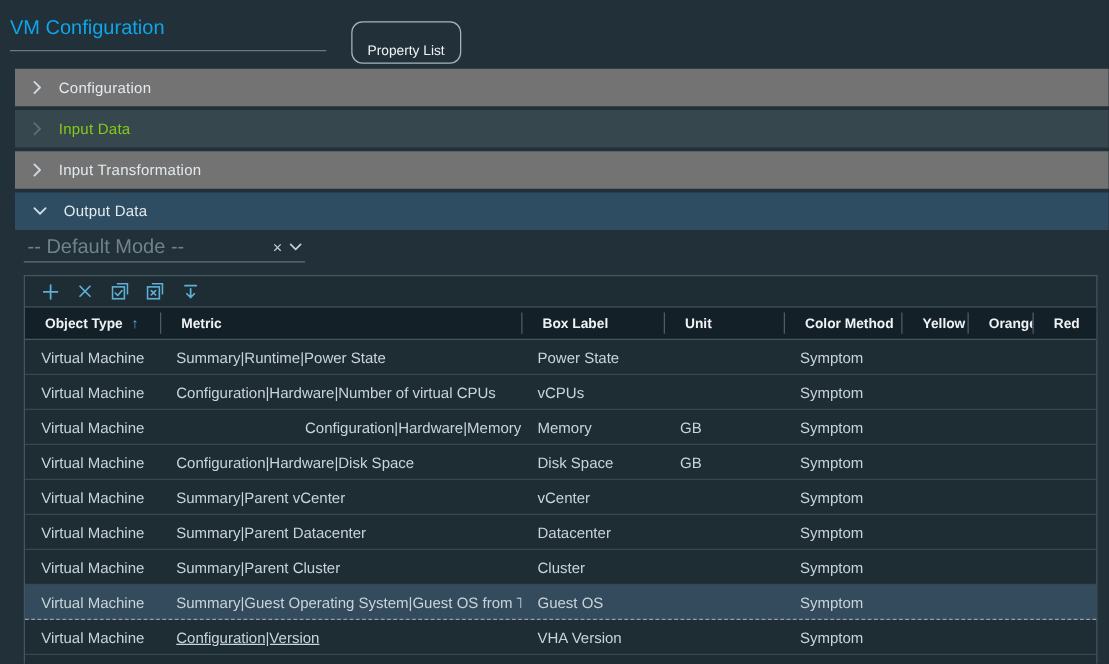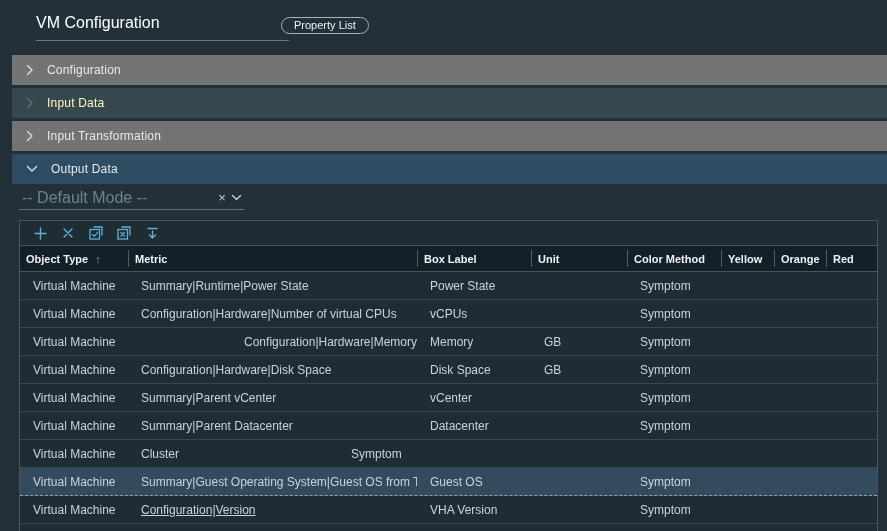--- a/index.html
+++ b/index.html
@@ -4,40 +4,40 @@
 <style>
   html,body{margin:0;padding:0;}
   body{
     width:887px;height:531px;position:relative;overflow:hidden;
     background:#223139;
     font-family:"Liberation Sans",sans-serif;
     color:#dfe7ea;
   }
   
   .title-input{
-    position:absolute;left:36px;top:10px;width:253px;
+    position:absolute;left:8px;top:10px;width:253px;
     background:transparent;border:none;border-bottom:1px solid #6b7a82;
-    color:#ffffff;font-size:16px;font-family:inherit;
+    color:#0ea5e9;font-size:16px;font-family:inherit;
     padding:4px 0 8px;outline:none;
   }
   .prop-btn{
     position:absolute;left:281px;top:17px;height:17px;
-    padding:0 12px;border-radius:9px;border:1px solid #a9b4b9;
+    padding:16px 12px;border-radius:9px;border:1px solid #a9b4b9;
     background:transparent;color:#eef2f4;font-size:11px;line-height:15px;
     font-family:inherit;cursor:pointer;
   }
   
   .section-bar{
     position:absolute;left:12px;width:875px;height:30px;
     display:flex;align-items:center;background:#737373;cursor:pointer;
   }
   .section-bar .chev{margin-left:14px;display:flex;color:#cfd9de;}
   .section-bar .lbl{margin-left:13px;font-size:12px;color:#e3eaee;letter-spacing:.2px;}
   .section-bar.disabled{background:#37474e;}
-  .section-bar.disabled .lbl{color:#fef9c3;}
+  .section-bar.disabled .lbl{color:#84cc16;}
   .section-bar.disabled .chev{color:#5c6d75;}
   .section-bar.expanded{background:#2e4d62;}
   .s0{top:55px}.s1{top:88px}.s2{top:121px}.s3{top:154px}
   
   .mode-select{
     position:absolute;left:19px;top:186px;width:225px;height:23px;
     border-bottom:1px solid #5f7079;display:flex;align-items:center;cursor:pointer;
   }
   .mode-value{font-size:16px;color:#70828b;padding-left:3px;flex:1;}
   .mode-clear{color:#c6d0d5;font-size:13px;width:18px;text-align:center;cursor:pointer;}
@@ -49,21 +49,21 @@
     box-sizing:border-box;
   }
   .toolbar{height:24px;display:flex;align-items:center;padding-left:6px;}
   .tool{width:28px;display:flex;justify-content:center;color:#5fb0d5;cursor:pointer;}
   .thead{
     display:flex;height:27px;background:#142028;
     border-top:1px solid #46565e;border-bottom:1px solid #46565e;
     box-sizing:border-box;align-items:center;
   }
   .th{
-    height:17px;display:flex;align-items:center;padding-left:6px;
+    height:17px;display:flex;align-items:center;padding-left:16px;
     box-sizing:border-box;font-size:11px;font-weight:bold;color:#eef3f6;
     white-space:nowrap;overflow:hidden;cursor:pointer;
   }
   .th + .th{border-left:1px solid #4c5d66;}
   .sort{color:#5fb0d5;margin-left:7px;font-size:11px;font-weight:normal;}
   .tr{
     display:flex;height:28px;align-items:center;
     border-bottom:1px solid #36474f;box-sizing:border-box;cursor:pointer;
   }
   .td{
@@ -237,20 +237,21 @@
         <div class="td" style="width: 289px;">Summary|Parent Datacenter</div>
         <div class="td" style="width: 114px;">Datacenter</div>
         <div class="td" style="width: 96px;"></div>
         <div class="td" style="width: 94px;">Symptom</div>
         <div class="td" style="width: 53px;"></div>
         <div class="td" style="width: 52px;"></div>
         <div class="td" style="width: 51px;"></div>
       </div>
       <div class="tr">
         <div class="td" style="width: 108px;">Virtual Machine</div>
+        <div class="td" style="width: 289px;">Summary|Parent Cluster</div>
         <div class="td" style="width: 114px;">Cluster</div>
         <div class="td" style="width: 96px;"></div>
         <div class="td" style="width: 94px;">Symptom</div>
         <div class="td" style="width: 53px;"></div>
         <div class="td" style="width: 52px;"></div>
         <div class="td" style="width: 51px;"></div>
       </div>
       <div class="tr sel">
         <div class="td" style="width: 108px;">Virtual Machine</div>
         <div class="td" style="width: 289px;">Summary|Guest Operating System|Guest OS from Tools</div>

